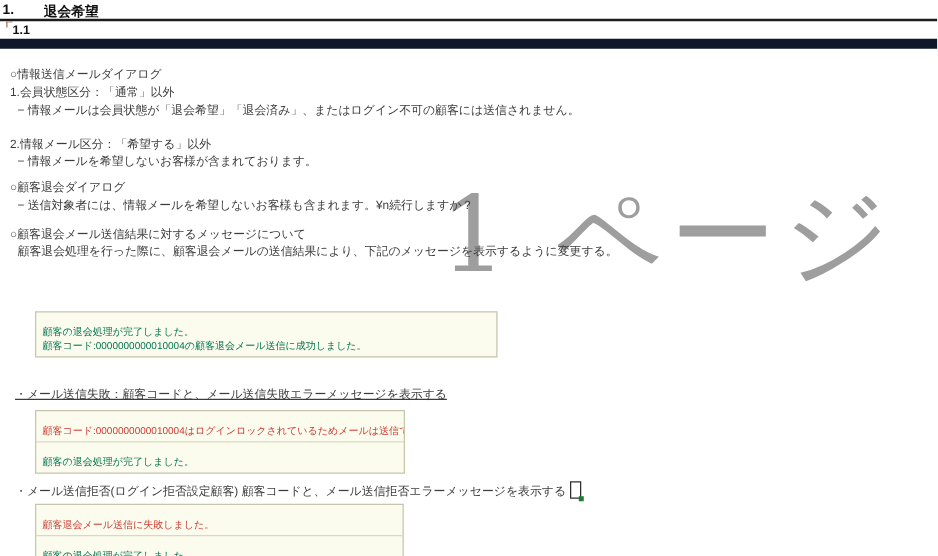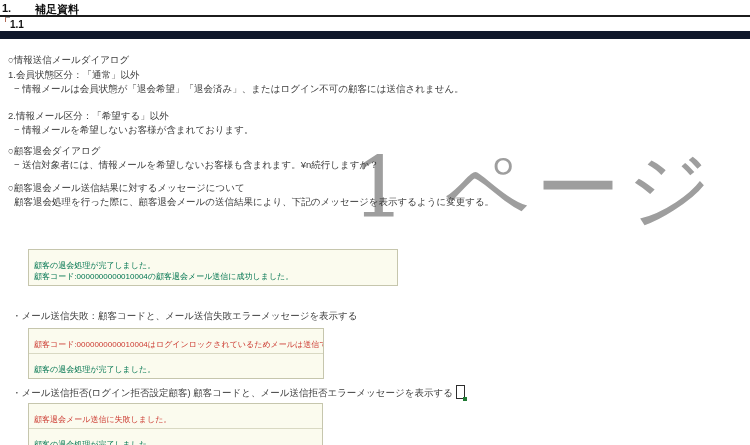--- a/index.html
+++ b/index.html
@@ -55,21 +55,21 @@
 </style>
 </head>
 <body>
 
 <div class="page">
 
   <div class="watermark">1 ページ</div>
 
   <div class="h1row">
     <span class="h1num">1.</span>
-    <span class="h1title">補足資料</span>
+    <span class="h1title">退会希望</span>
   </div>
 
   <div class="h2row">
     <span class="bookmark"></span>
     <span class="h2num">1.1</span>
   </div>
 
   <div class="para" style="top:54px; left:8px;text-align:center;">○情報送信メールダイアログ</div>
   <div class="para" style="top:69px; left:8px;">1.会員状態区分：「通常」以外</div>
   <div class="para" style="top:83px; left:14px;">− 情報メールは会員状態が「退会希望」「退会済み」、またはログイン不可の顧客には送信されません。</div>
@@ -81,21 +81,21 @@
   <div class="para" style="top:196px; left:14px;">顧客退会処理を行った際に、顧客退会メールの送信結果により、下記のメッセージを表示するように変更する。</div>
 
 
   <div class="msgbox" style="top:249px; left:28px; width:368px;">
     <div class="row">
       <div class="line msg-green">顧客の退会処理が完了しました。</div>
       <div class="line msg-green">顧客コード:0000000000010004の顧客退会メール送信に成功しました。</div>
     </div>
   </div>
 
-  <div class="para" style="top:310px; left:12px;">・メール送信失敗：顧客コードと、メール送信失敗エラーメッセージを表示する</div>
+  <div class="para" style="top:310px; left:12px;text-decoration:underline;">・メール送信失敗：顧客コードと、メール送信失敗エラーメッセージを表示する</div>
 
   <div class="msgbox" style="top:328px; left:28px; width:294px;">
     <div class="row msg-red">顧客コード:0000000000010004はログインロックされているためメールは送信できませんでした。</div>
     <div class="row msg-green">顧客の退会処理が完了しました。</div>
   </div>
 
   <div class="para" style="top:385px; left:12px;"><span>・メール送信拒否(ログイン拒否設定顧客) 顧客コードと、メール送信拒否エラーメッセージを表示する</span><span class="cursor-box"><span class="sq"></span></span></div>
 
   <div class="msgbox" style="top:403px; left:28px; width:293px;">
     <div class="row msg-red">顧客退会メール送信に失敗しました。</div>

